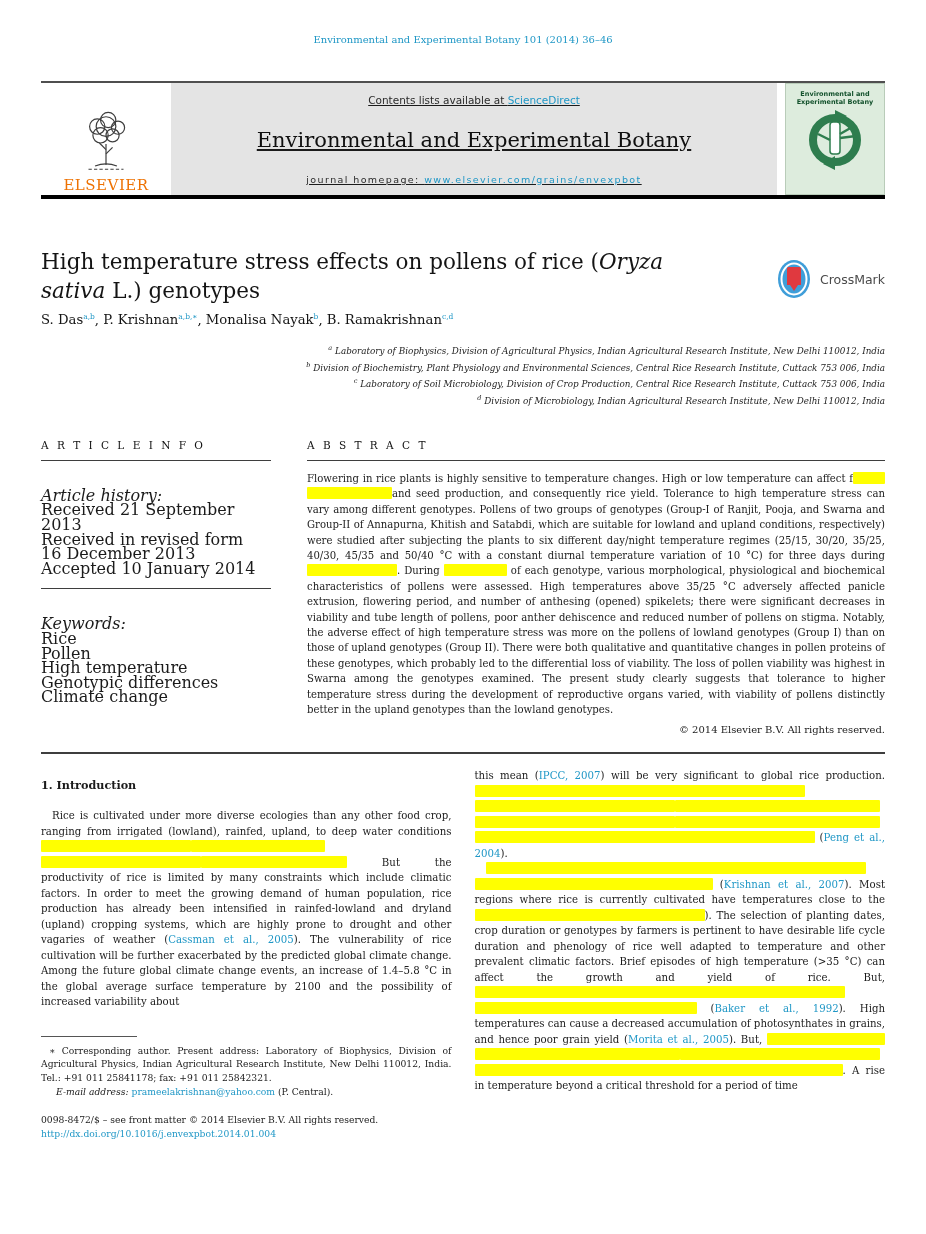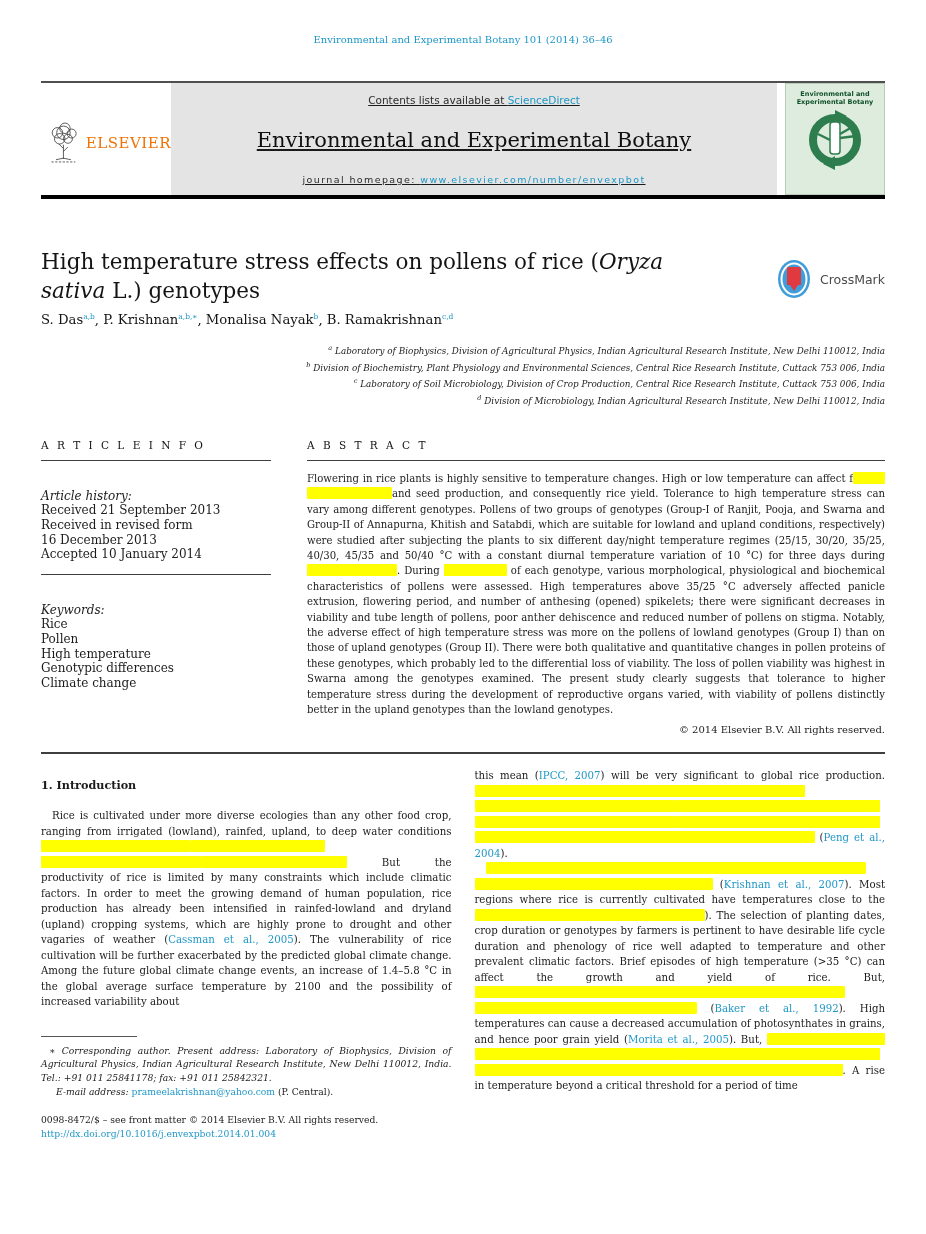--- a/index.html
+++ b/index.html
@@ -11,21 +11,21 @@
   .hl{display:inline-block;height:12px;background:#ffff00;vertical-align:-2px;border-radius:1px;}
   sup.s{font-size:7.5px;vertical-align:super;line-height:0;}
   sup.s.lnk{color:#1f97c6;}
 
   
   .citation{margin-top:34px;text-align:center;font-size:10px;color:#1f97c6;}
 
   
   .banner{margin-top:36px;border-top:2px solid #4f4f4f;border-bottom:4px solid #000;
           display:flex;height:112px;}
-  .banner-logo{width:130px;background:#fff;display:flex;flex-direction:row;align-items:center;
+  .banner-logo{width:130px;background:#fff;display:flex;flex-direction:column;align-items:center;
                justify-content:flex-end;padding:11px 0 1px;}
   .elsevier-word{font-size:15px;letter-spacing:0.5px;color:#ee7203;margin-top:-2px;}
   .banner-center{flex:1;background:#e4e4e4;display:flex;flex-direction:column;justify-content:space-between;
                  text-align:center;padding:11px 6px 10px;margin-right:8px;text-decoration:underline;}
   .contents-line{font-size:10.5px;font-family:"DejaVu Sans","Liberation Sans",sans-serif;color:#2b2b2b;}
   .journal-title{font-size:21px;color:#101010;}
   .homepage{font-size:9.5px;font-family:"DejaVu Sans","Liberation Sans",sans-serif;
             letter-spacing:1.4px;color:#2b2b2b;}
   .banner-cover{width:100px;background:#fff;display:flex;}
   .cover-inner{flex:1;background:#ddecdd;border:1px solid #b9ccb9;display:flex;flex-direction:column;
@@ -41,37 +41,37 @@
   .authors{margin-top:7px;font-size:13.2px;color:#141414;}
   .affils{margin-top:15px;}
   .affil{font-size:8.8px;font-style:italic;line-height:13.8px;color:#222;text-align:right;}
   .affil sup{font-size:6.5px;}
 
   
   .info-grid{display:grid;grid-template-columns:230px 1fr;column-gap:36px;margin-top:30px;}
   .col-head{font-size:10.5px;letter-spacing:2.5px;color:#111;}
   .head-rule{border:none;border-top:1.6px solid #3e3e3e;margin:9px 0 10px;}
   .mid-rule{border:none;border-top:1.6px solid #3e3e3e;margin:12px 0 10px;}
-  .info-body{font-size:12px;line-height:14.6px;margin-top:28px;}
+  .info-body{font-size:16px;line-height:14.6px;margin-top:28px;}
   .info-label{font-style:italic;}
   .abstract-text{font-size:10.1px;line-height:15.4px;text-align:justify;}
   .copyright{text-align:right;font-size:10px;margin-top:7px;}
 
   .full-rule{border:none;border-top:2px solid #3e3e3e;margin:17px 0 0;}
 
   
   .body-grid{display:grid;grid-template-columns:1fr 1fr;column-gap:23px;margin-top:14px;}
   .section-head{font-size:11.2px;font-weight:bold;margin:10px 0 16px;}
   .body-col p{margin:0;font-size:10.2px;line-height:15.5px;text-align:justify;}
   p.indent{text-indent:11px;}
 
   
   .footnote{margin-top:26px;font-size:9.2px;line-height:13.6px;}
   .footnote-rule{border:none;border-top:1px solid #555;width:96px;margin:0 0 7px;}
-  .fn-line1{text-align:justify;text-indent:8px;font-style:italic;}
+  .fn-line1{text-align:justify;text-indent:8px;}
   .fn-line2{padding-left:15px;}
   .issn-block{margin-top:15px;font-size:9.2px;line-height:13.6px;}
 </style>
 </head>
 <body>
 
 <div class="page">
 
   <div class="citation">Environmental and Experimental Botany 101 (2014) 36–46</div>
 
@@ -90,21 +90,21 @@
             <path d="M30 42 L36 36"></path>
           <path d="M20 53 Q30 49 40 53"></path>
             <path d="M14 56 H46" stroke-dasharray="3 2"></path>
         </g>
       </svg>
       <div class="elsevier-word">ELSEVIER</div>
     </div>
     <div class="banner-center">
       <div class="contents-line"><span>Contents lists available at </span><span class="lnk">ScienceDirect</span></div>
       <div class="journal-title">Environmental and Experimental Botany</div>
-      <div class="homepage"><span>journal homepage: </span><span class="lnk">www.elsevier.com/number/envexpbot</span></div>
+      <div class="homepage"><span>journal homepage: </span><span class="lnk">www.elsevier.com/grains/envexpbot</span></div>
     </div>
     <div class="banner-cover">
       <div class="cover-inner">
         <div class="cover-title">Environmental and Experimental Botany</div>
         <svg width="62" height="66" viewBox="0 0 62 66">
           <g>
             <circle cx="31" cy="34" r="22" fill="none" stroke="#2e7d4e" stroke-width="8"></circle>
             <polygon points="31,4 43,10 31,18" fill="#2e7d4e"></polygon>
             <polygon points="31,64 19,58 31,50" fill="#2e7d4e"></polygon>
             <rect x="26" y="16" width="10" height="32" rx="3" fill="#ffffff" stroke="#2e7d4e" stroke-width="1.5"></rect>

